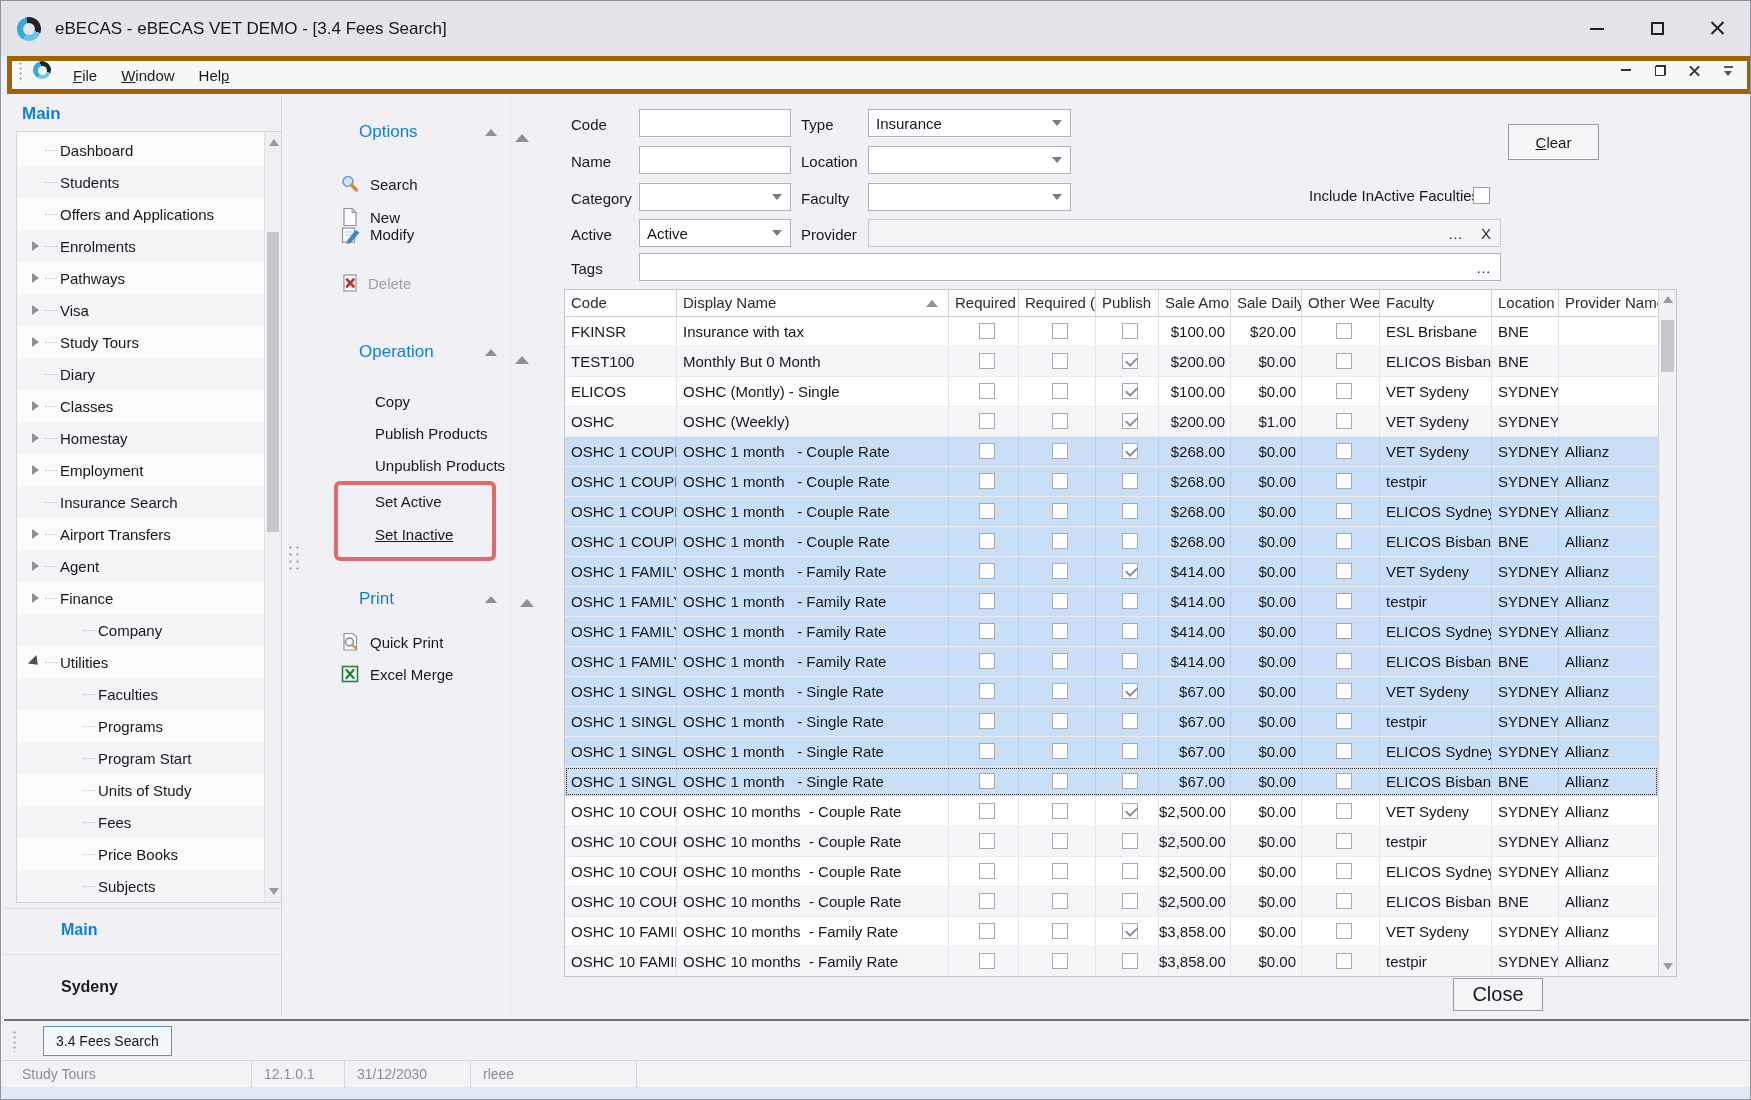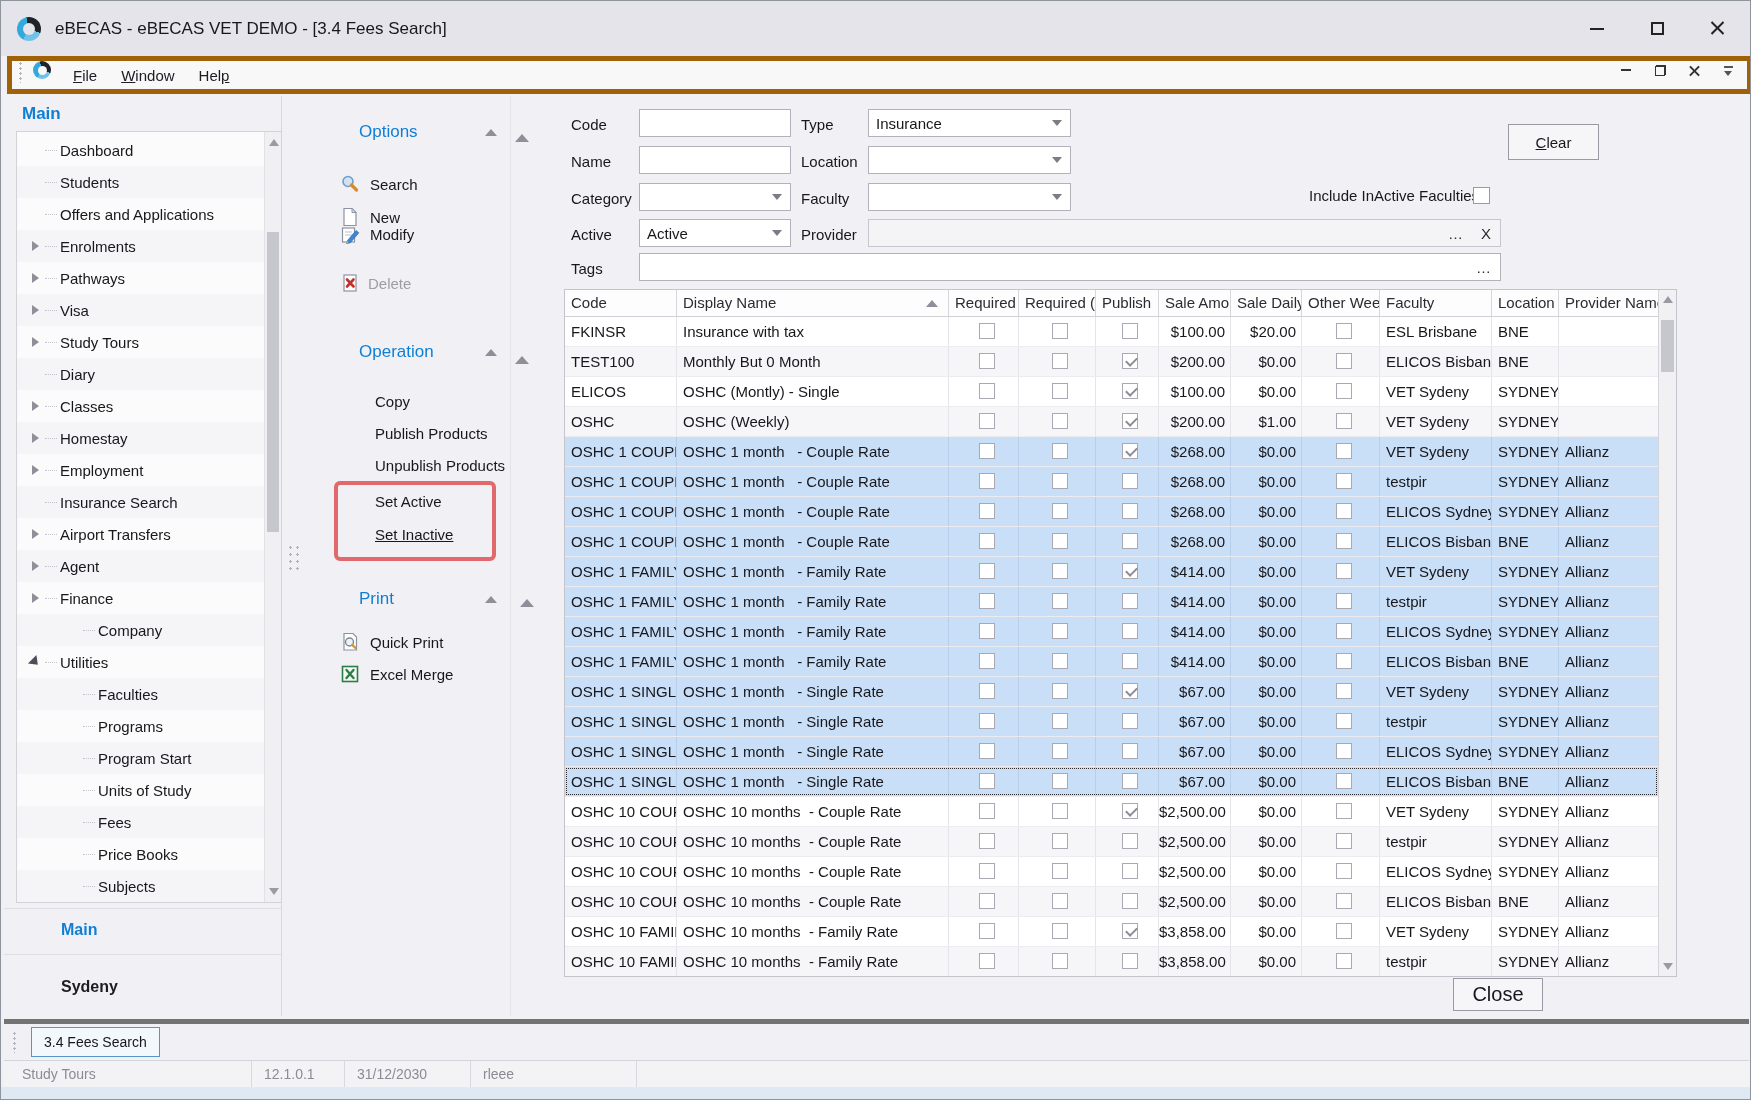--- a/index.html
+++ b/index.html
@@ -106,21 +106,21 @@
   .gcell.pre { white-space:pre; }
   .gcell.check { display:flex; align-items:flex-start; justify-content:center; padding-top:6px; }
   .cb { width:16px; height:16px; background:#fff; border:1px solid #a9a9b4; position:relative; }
   .cb.checked::after { content:""; position:absolute; left:3px; top:3px; width:9px; height:5px; border-left:2px solid #8c8c96; border-bottom:2px solid #8c8c96; transform:rotate(-45deg); }
   .gvscroll { width:18px; background:#f1f1f4; border-left:1px solid #d4d4da; position:relative; }
   .gthumb { position:absolute; left:2px; top:30px; width:13px; height:52px; background:#c6c6cd; }
 
   .close-btn { position:absolute; left:942px; top:882px; width:90px; height:33px; background:#f6f6f8; border:1px solid #9a9aa4; font-size:20px; font-family:inherit; color:#17171c; cursor:default; }
 
   
-  .tabbar { position:absolute; left:3px; top:1018px; width:1745px; height:41px; background:#f1f0f5; border-top:5px solid #737373; display:flex; align-items:center; }
+  .tabbar { position:absolute; left:3px; top:1018px; width:1745px; height:41px; background:#f1f0f5; border-top:2px solid #737373; display:flex; align-items:center;gap:12px; }
   .tabbar .grip-v { margin-left:8px; }
   .doc-tab { margin-left:8px; padding:6px 12px; font-size:14px; color:#17171c; background:#f3f8fd; border:1px solid #5a93c8; cursor:default; }
   .statusbar { position:absolute; left:3px; top:1059px; width:1745px; height:27px; background:#f3f3f6; border-top:1px solid #d4d4da; display:flex; }
   .status-cell { font-size:14px; color:#8b8b94; padding:5px 0 0 12px; border-right:1px solid #d8d8de; flex:none; white-space:nowrap; overflow:hidden; }
   .status-cell:first-child { padding-left:18px; }
   .bottomstrip { position:absolute; left:0; top:1086px; width:100%; height:14px; background:#dfe9f4; }
 </style>
 </head>
 <body>
 

